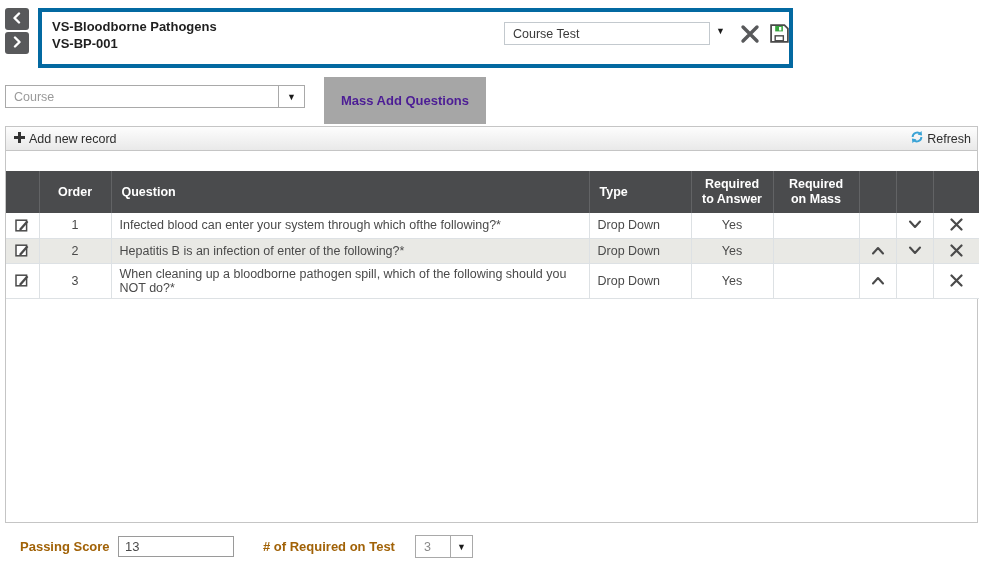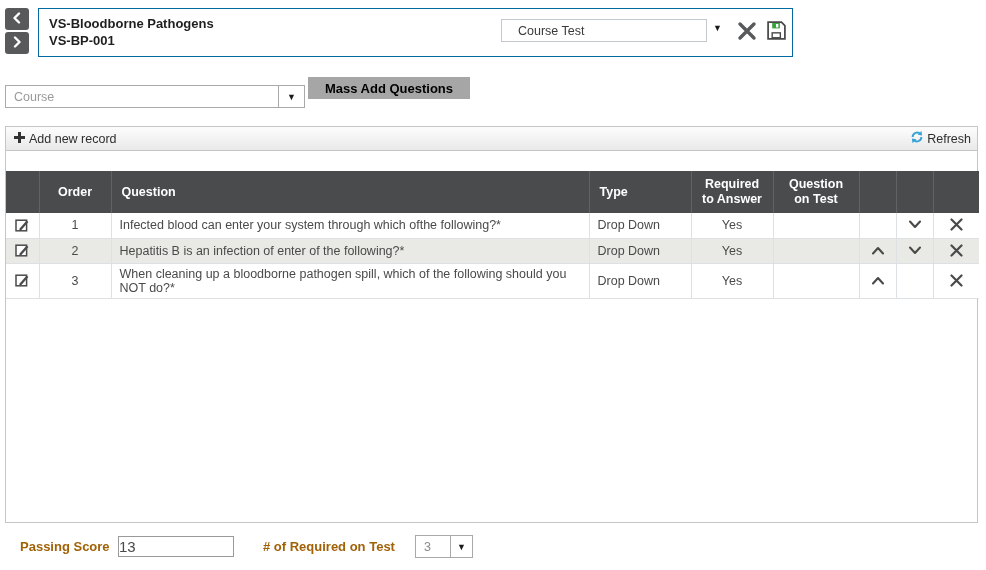--- a/index.html
+++ b/index.html
@@ -10,43 +10,43 @@
   }
   .canvas { position:relative; width:986px; height:570px; background:#fff; overflow:hidden; }
 
   
   .nav-col { position:absolute; left:5px; top:8px; width:24px; }
   .nav-btn {
     width:24px; height:22px; background:#58595b; border:none; border-radius:3px;
     display:flex; align-items:center; justify-content:center; cursor:pointer; margin-bottom:2px;
   }
   .hdr-box {
-    position:absolute; left:38px; top:8px; width:755px; height:49px;
-    border:1px solid #0369a1; background:#fff;
+    position:absolute; left:38px; top:8px; width:755px; height:60px;
+    border:4px solid #0369a1; background:#fff;
   }
   .hdr-title { position:absolute; left:10px; top:6px; font-weight:bold; font-size:13px; color:#1f1f1f; line-height:17px; }
   .combo {
     position:absolute; left:462px; top:10px; width:206px; height:23px;
     border:1px solid #c3c9ce; background:#fff; display:flex; align-items:center;
-    padding-left:16px; color:#3a3a3a; font-size:12.5px;
+    padding-left:8px; color:#3a3a3a; font-size:12.5px;
   }
   .combo-arrow { position:absolute; left:674px; top:14px; font-size:9px; color:#1a1a1a; cursor:pointer; }
   .hdr-x { position:absolute; left:697px; top:12px; width:22px; height:22px; cursor:pointer; background:none; border:none; }
   .hdr-save { position:absolute; left:726px; top:11px; width:22px; height:22px; cursor:pointer; background:none; border:none; }
 
   
   .select-dd {
     position:absolute; left:5px; top:85px; width:300px; height:23px;
     border:1px solid #a9a9a9; background:#fff; display:flex; cursor:pointer;
   }
   .select-dd .txt { flex:1; display:flex; align-items:center; padding-left:8px; color:#9a9a9a; }
   .select-dd .arr { width:26px; border-left:1px solid #a9a9a9; display:flex; align-items:center; justify-content:center; font-size:9px; color:#1a1a1a; }
   .mass-btn {
-    position:absolute; left:308px; top:77px; width:162px; height:22px;
-    background:#a6a6a6; border:none; color:#000000; font-weight:bold; font-size:13px; cursor:default;
+    position:absolute; left:324px; top:77px; width:162px; height:47px;
+    background:#a6a6a6; border:none; color:#4c1d95; font-weight:bold; font-size:13px; cursor:default;
     font-family:"Liberation Sans","DejaVu Sans",sans-serif;
   }
 
   
   .grid { position:absolute; left:5px; top:126px; width:973px; height:397px; border:1px solid #c5c5c5; background:#fff; }
   .grid-toolbar {
     height:24px; background:linear-gradient(#fdfdfd,#e9e9e9); border-bottom:1px solid #c5c5c5;
     display:flex; align-items:center; padding:0 6px 0 8px;gap:32px;
   }
   .add-link { display:flex; align-items:center; gap:4px; color:#2e2e2e; cursor:pointer; background:none; border:none; font-size:12.5px; font-family:inherit; }
@@ -68,21 +68,21 @@
   .qgrid tbody td:last-child { border-right:none; }
   .qgrid tbody tr.alt td { background:#e9e9e5; }
   .qgrid td.c-center { text-align:center; }
   .qgrid td.c-icon { text-align:center; padding:0; }
   .icon-btn { background:none; border:none; cursor:pointer; padding:2px 4px; line-height:0; }
 
   
   .f-label { position:absolute; font-weight:bold; font-size:13px; color:#a16207; }
   .score-input {
     position:absolute; left:118px; top:536px; width:116px; height:21px;
-    border:1px solid #9a9a9a; padding:0 0; font-size:15px; color:#4a4a4a;
+    border:1px solid #9a9a9a; padding:0 6px; font-size:13px; color:#4a4a4a;
     font-family:inherit;
   }
   .num-dd {
     position:absolute; left:415px; top:535px; width:58px; height:23px;
     border:1px solid #a9a9a9; background:#fff; display:flex; cursor:pointer;
   }
   .num-dd .txt { flex:1; display:flex; align-items:center; padding-left:8px; color:#8a8a8a; }
   .num-dd .arr { width:22px; border-left:1px solid #a9a9a9; display:flex; align-items:center; justify-content:center; font-size:9px; color:#1a1a1a; }
 </style>
 </head>
@@ -176,21 +176,21 @@
           <col style="width:37px">
           <col style="width:46px">
       </colgroup>
       <thead>
         <tr>
           <th></th>
           <th class="ta-c">Order</th>
           <th class="ta-l">Question</th>
           <th class="ta-l">Type</th>
           <th class="ta-c">Required to Answer</th>
-          <th class="ta-c">Question on Test</th>
+          <th class="ta-c">Required on Mass</th>
           <th></th>
           <th></th>
           <th></th>
         </tr>
       </thead>
       <tbody>
   <tr>
     <td class="c-icon">
       <button class="icon-btn">
         <span>

